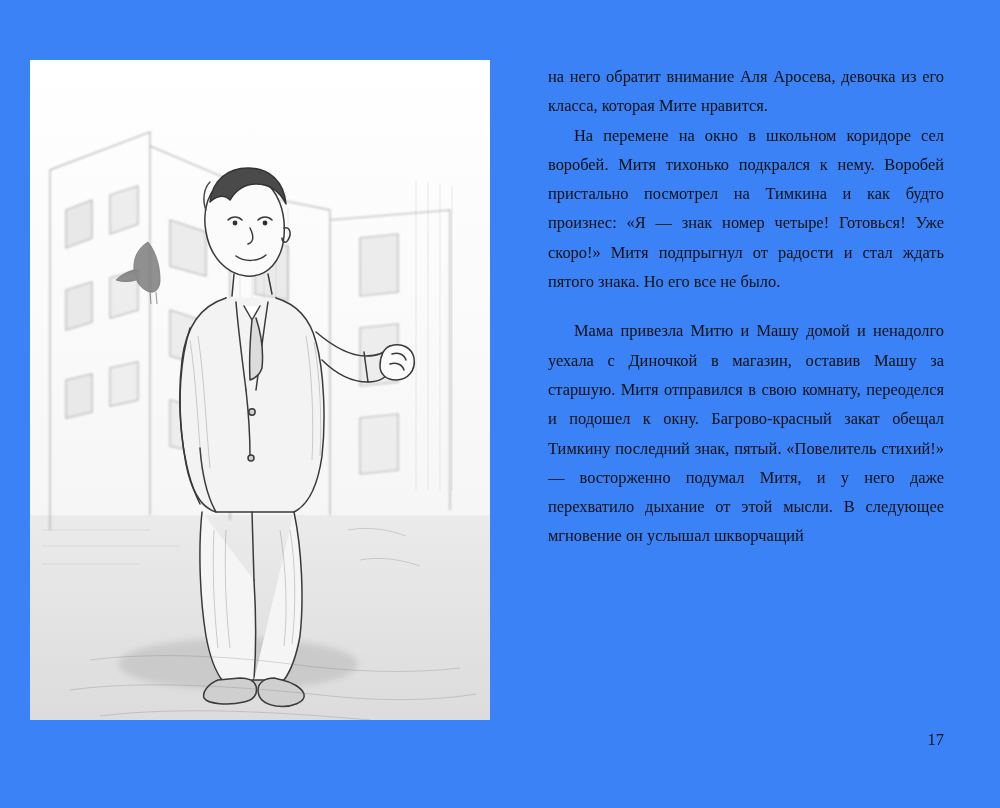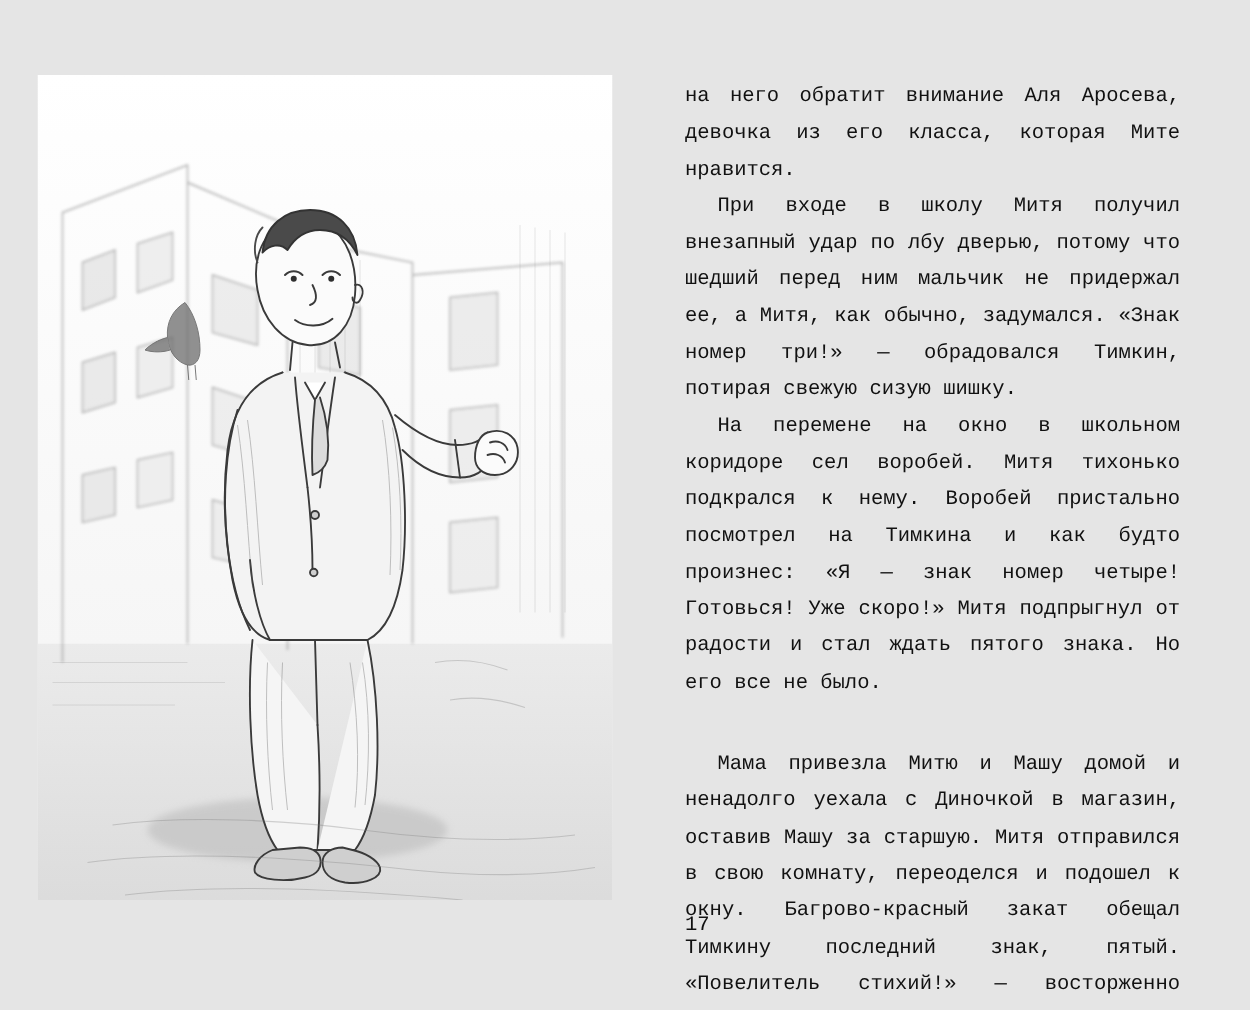--- a/index.html
+++ b/index.html
@@ -10,23 +10,22 @@
   body {
     width: 1000px;
     height: 808px;
     overflow: hidden;
     font-family: "Liberation Serif", serif;
   }
   .page {
     position: relative;
     width: 1000px;
     height: 808px;
-    background: #e5e5e5;
+    background: #3b82f6;
     display: flex;
-    font-family: Liberation Mono, monospace;
   }
   
   .illustration-pane {
     position: relative;
     width: 500px;
     height: 808px;
     overflow: hidden;
   }
   .illustration {
     position: absolute;
@@ -56,28 +55,28 @@
     line-height: 29.3px;
     color: #111111;
     text-align: justify;
     text-justify: inter-word;
     hyphens: manual;
   }
   .para.indent {
     text-indent: 26px;
   }
   .para.gap {
-    margin-top: 36px;
+    margin-top: 20px;
   }
   .page-number {
     position: absolute;
     left: 0;
     top: 668px;
     width: 396px;
-    text-align: left;
+    text-align: right;
     font-size: 16.4px;
     color: #111111;
   }
 </style>
 </head>
 <body>
 
 <div class="page">
 
   <div class="illustration-pane">
@@ -206,20 +205,19 @@
           <path d="M318 470 C340 466 360 470 376 476"></path>
           <path d="M330 500 C352 496 372 500 390 506"></path>
         </g>
       </svg>
     </div>
   </div>
 
   <div class="text-pane">
     <div class="text-column">
       <p class="para">на него обратит внимание Аля Аросева, девочка из его класса, которая Мите нравится.</p>
-      <p class="para indent">При входе в школу Митя получил внезапный удар по лбу дверью, потому что шедший перед ним мальчик не придержал ее, а Митя, как обычно, задумался. «Знак номер три!» — обрадовался Тимкин, потирая свежую сизую шишку.</p>
       <p class="para indent">На перемене на окно в школьном коридоре сел воробей. Митя тихонько подкрался к нему. Воробей пристально посмотрел на Тимкина и как будто произнес: «Я — знак номер четыре! Готовься! Уже скоро!» Митя подпрыгнул от радости и стал ждать пятого знака. Но его все не было.</p>
       <p class="para indent gap">Мама привезла Митю и Машу домой и ненадолго уехала с Диночкой в магазин, оставив Машу за старшую. Митя отправился в свою комнату, переоделся и подошел к окну. Багрово-красный закат обещал Тимкину последний знак, пятый. «Повелитель стихий!» — восторженно подумал Митя, и у него даже перехватило дыхание от этой мысли. В следующее мгновение он услышал шкворчащий</p>
       <div class="page-number">17</div>
     </div>
   </div>
 
 </div>
 
 </body></html>

